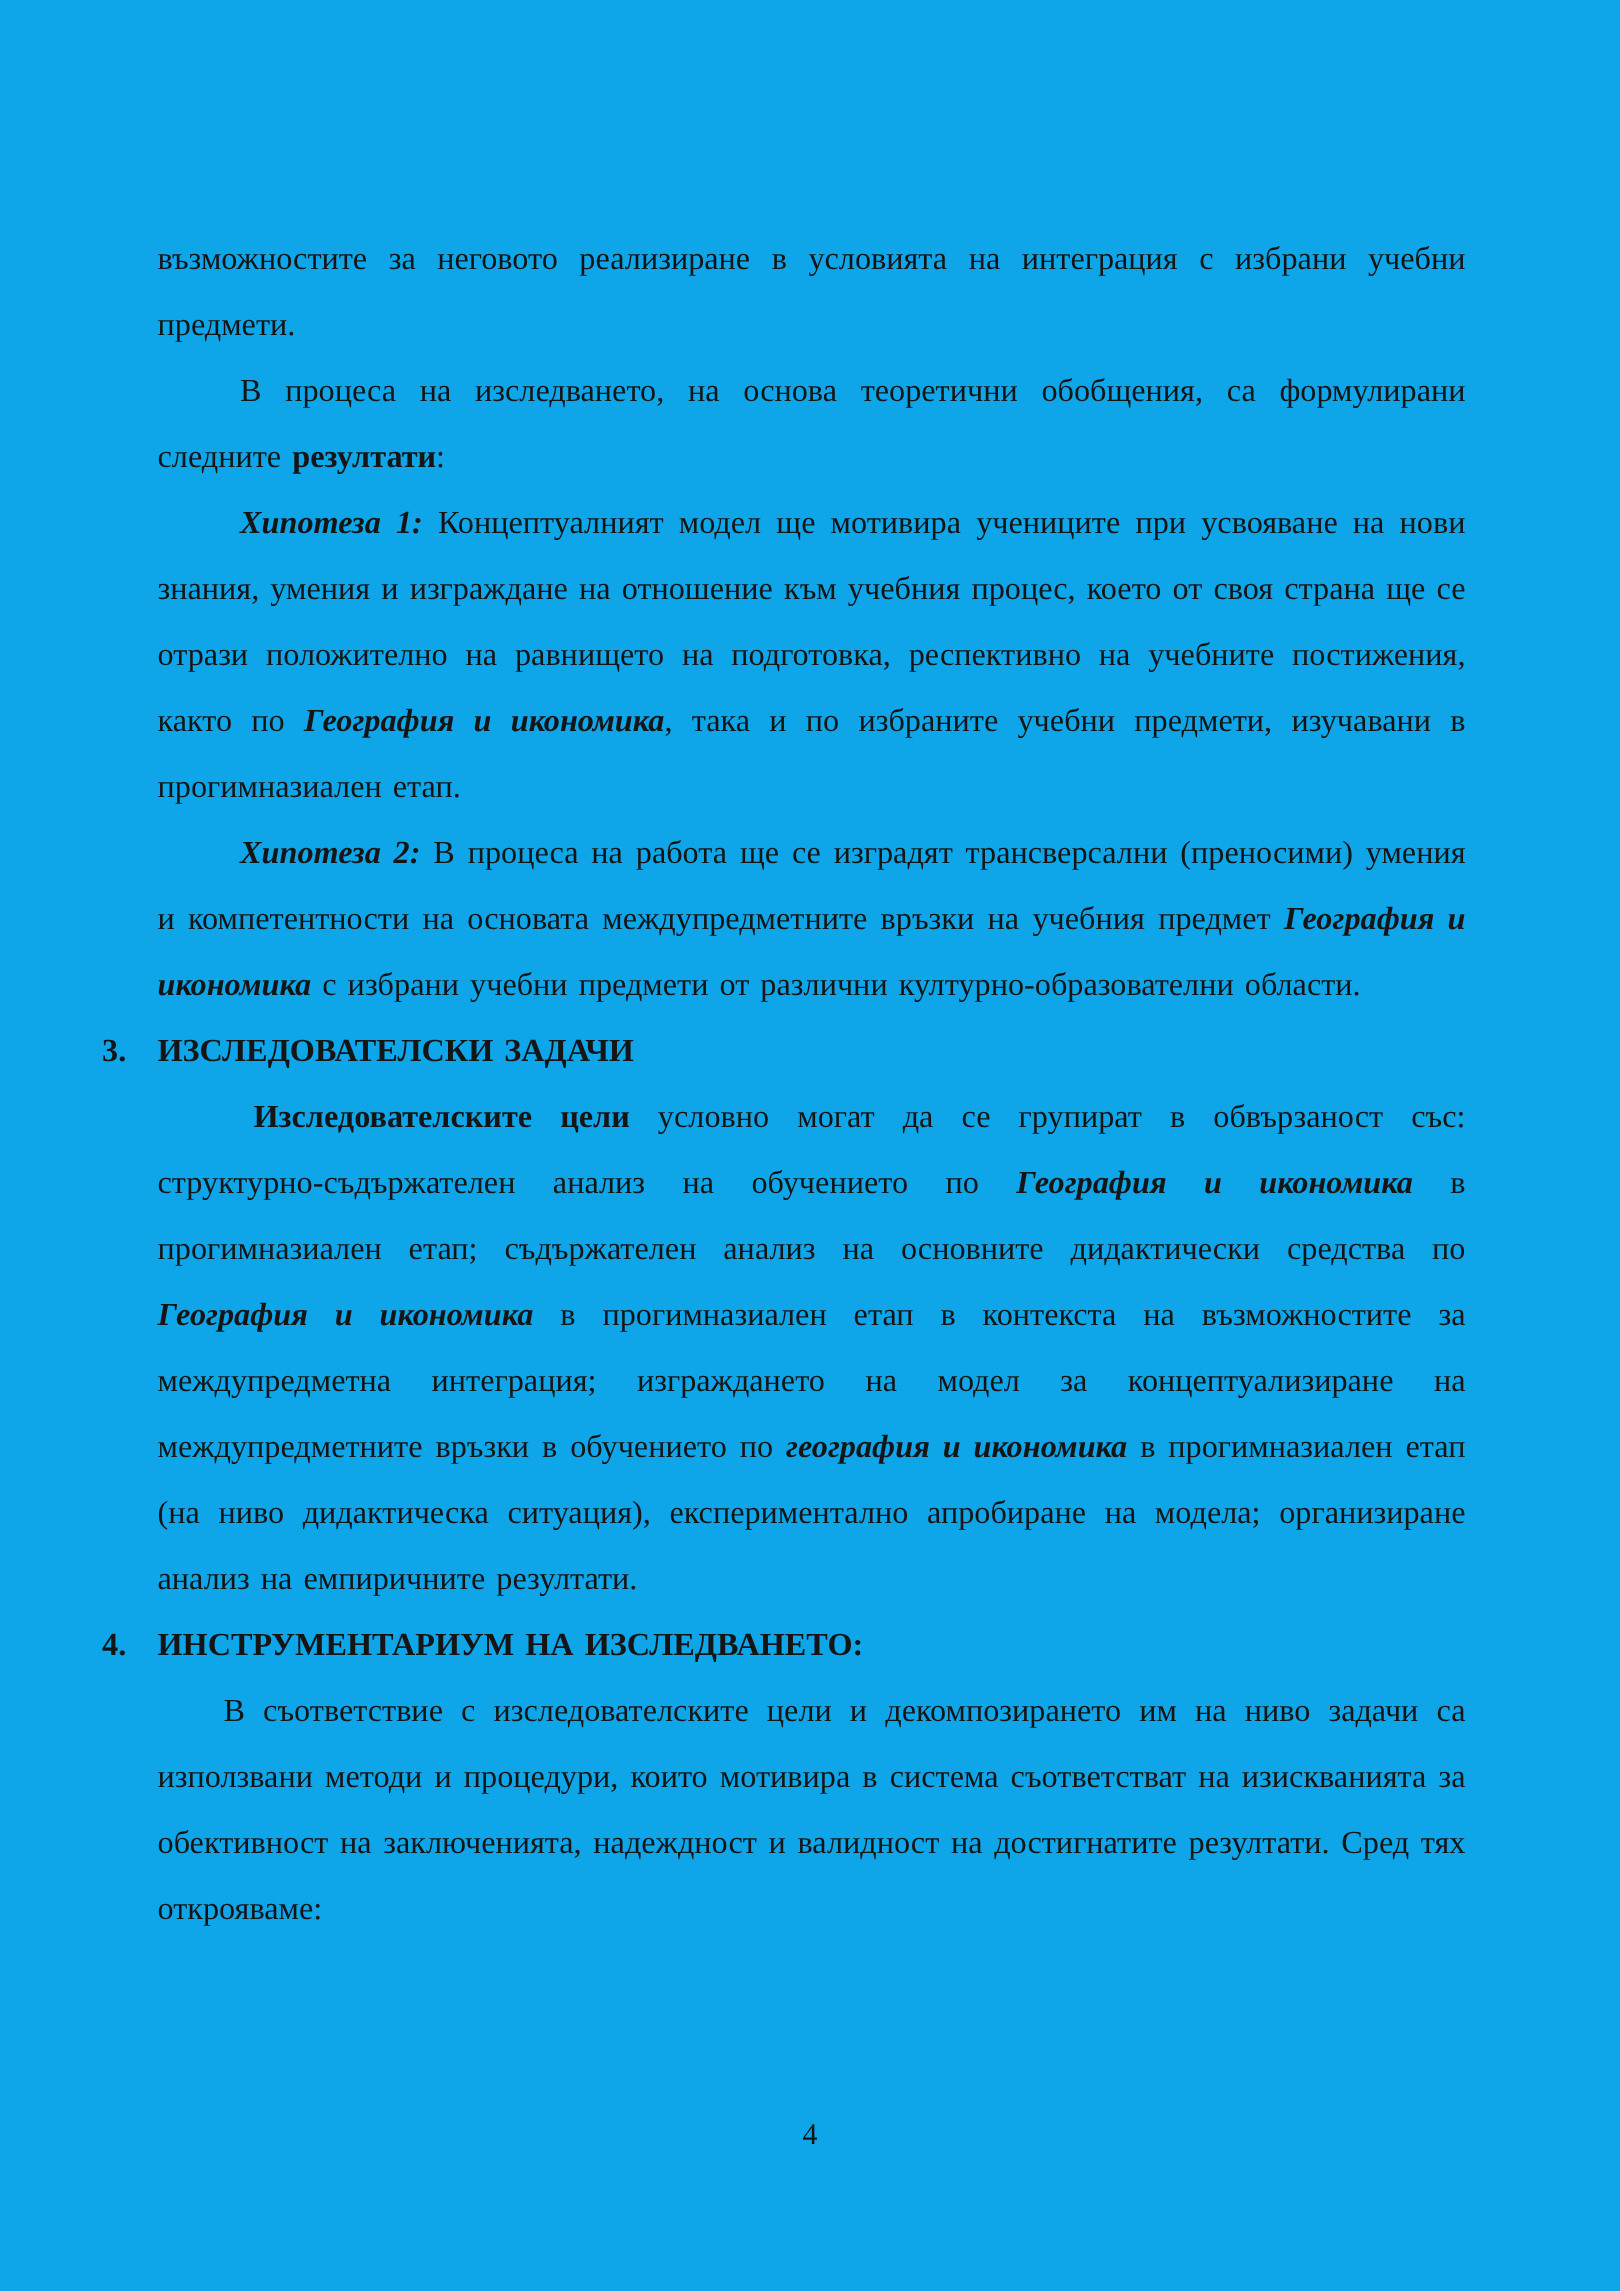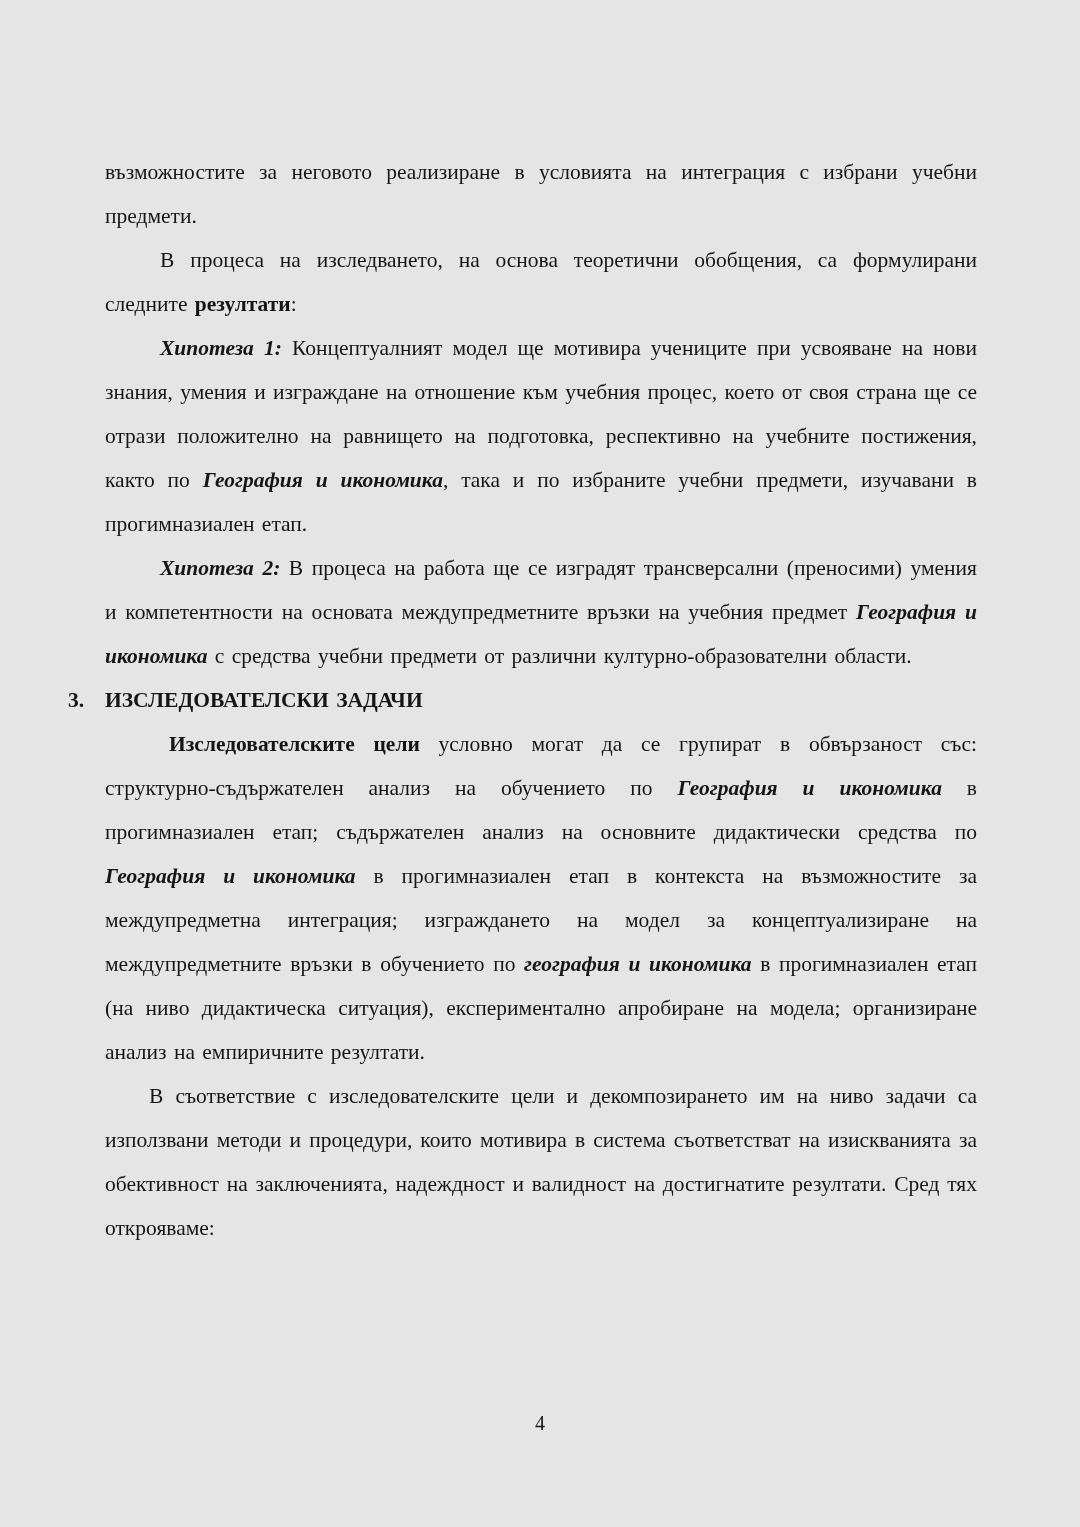--- a/index.html
+++ b/index.html
@@ -9,21 +9,21 @@
     height: 1527px;
     background: #ffffff;
     font-family: "Liberation Serif", serif;
     color: #151515;
     position: relative;
     overflow: hidden;
   }
   .page {
     position: absolute;
     inset: 0;
-    background: #e5e5e5;
+    background: #0ea5e9;
   }
   .content {
     position: absolute;
     left: 105px;
     right: 103px;
     top: 150px;
   }
   .content p {
     margin: 0;
     font-size: 21.5px;
@@ -59,19 +59,20 @@
   }
 </style>
 </head>
 <body>
 
 <div class="page">
   <div class="content">
       <p class=""><span>възможностите за неговото реализиране в условията на интеграция с избрани учебни предмети.</span></p>
       <p class=" indent-md"><span>В процеса на изследването, на основа теоретични обобщения, са формулирани следните </span><span class="b">резултати</span><span>:</span></p>
       <p class=" indent-md"><span class="i">Хипотеза 1:</span><span> Концептуалният модел ще мотивира учениците при усвояване на нови знания, умения и изграждане на отношение към учебния процес, което от своя страна ще се отрази положително на равнището на подготовка, респективно на учебните постижения, както по </span><span class="i">География и икономика</span><span>, така и по избраните учебни предмети, изучавани в прогимназиален етап.</span></p>
-      <p class=" indent-md"><span class="i">Хипотеза 2:</span><span> В процеса на работа ще се изградят трансверсални (преносими) умения и компетентности на основата междупредметните връзки на учебния предмет </span><span class="i">География и икономика</span><span> с средства учебни предмети от различни културно-образователни области.</span></p>
+      <p class=" indent-md"><span class="i">Хипотеза 2:</span><span> В процеса на работа ще се изградят трансверсални (преносими) умения и компетентности на основата междупредметните връзки на учебния предмет </span><span class="i">География и икономика</span><span> с избрани учебни предмети от различни културно-образователни области.</span></p>
       <p class="heading"><span class="hnum">3.</span><span class="b">ИЗСЛЕДОВАТЕЛСКИ ЗАДАЧИ</span></p>
       <p class=" indent-lg"><span class="b">Изследователските цели</span><span> условно могат да се групират в обвързаност със: структурно-съдържателен анализ на обучението по </span><span class="i">География и икономика</span><span> в прогимназиален етап; съдържателен анализ на основните дидактически средства по </span><span class="i">География и икономика</span><span> в прогимназиален етап в контекста на възможностите за междупредметна интеграция; изграждането на модел за концептуализиране на междупредметните връзки в обучението по </span><span class="i">география и икономика</span><span> в прогимназиален етап (на ниво дидактическа ситуация), експериментално апробиране на модела; организиране анализ на емпиричните резултати.</span></p>
+      <p class="heading"><span class="hnum">4.</span><span class="b">ИНСТРУМЕНТАРИУМ НА ИЗСЛЕДВАНЕТО</span><span>:</span></p>
       <p class=" indent-sm"><span>В съответствие с изследователските цели и декомпозирането им на ниво задачи са използвани методи и процедури, които мотивира в система съответстват на изискванията за обективност на заключенията, надеждност и валидност на достигнатите резултати. Сред тях открояваме:</span></p>
     </div>
   <div class="page-number">4</div>
 </div>
 
 </body></html>

